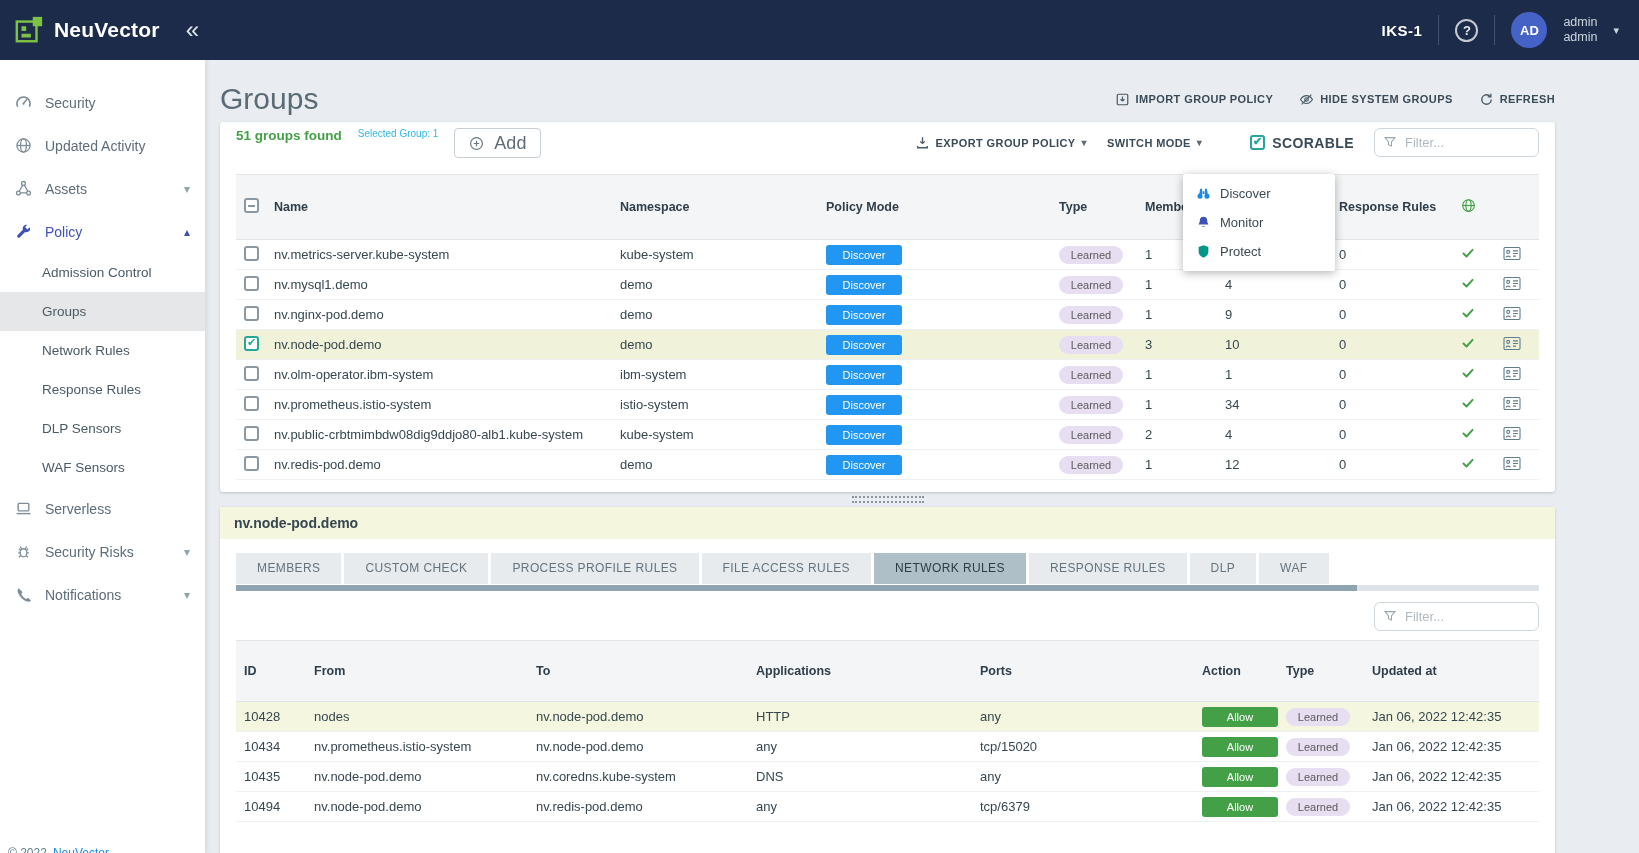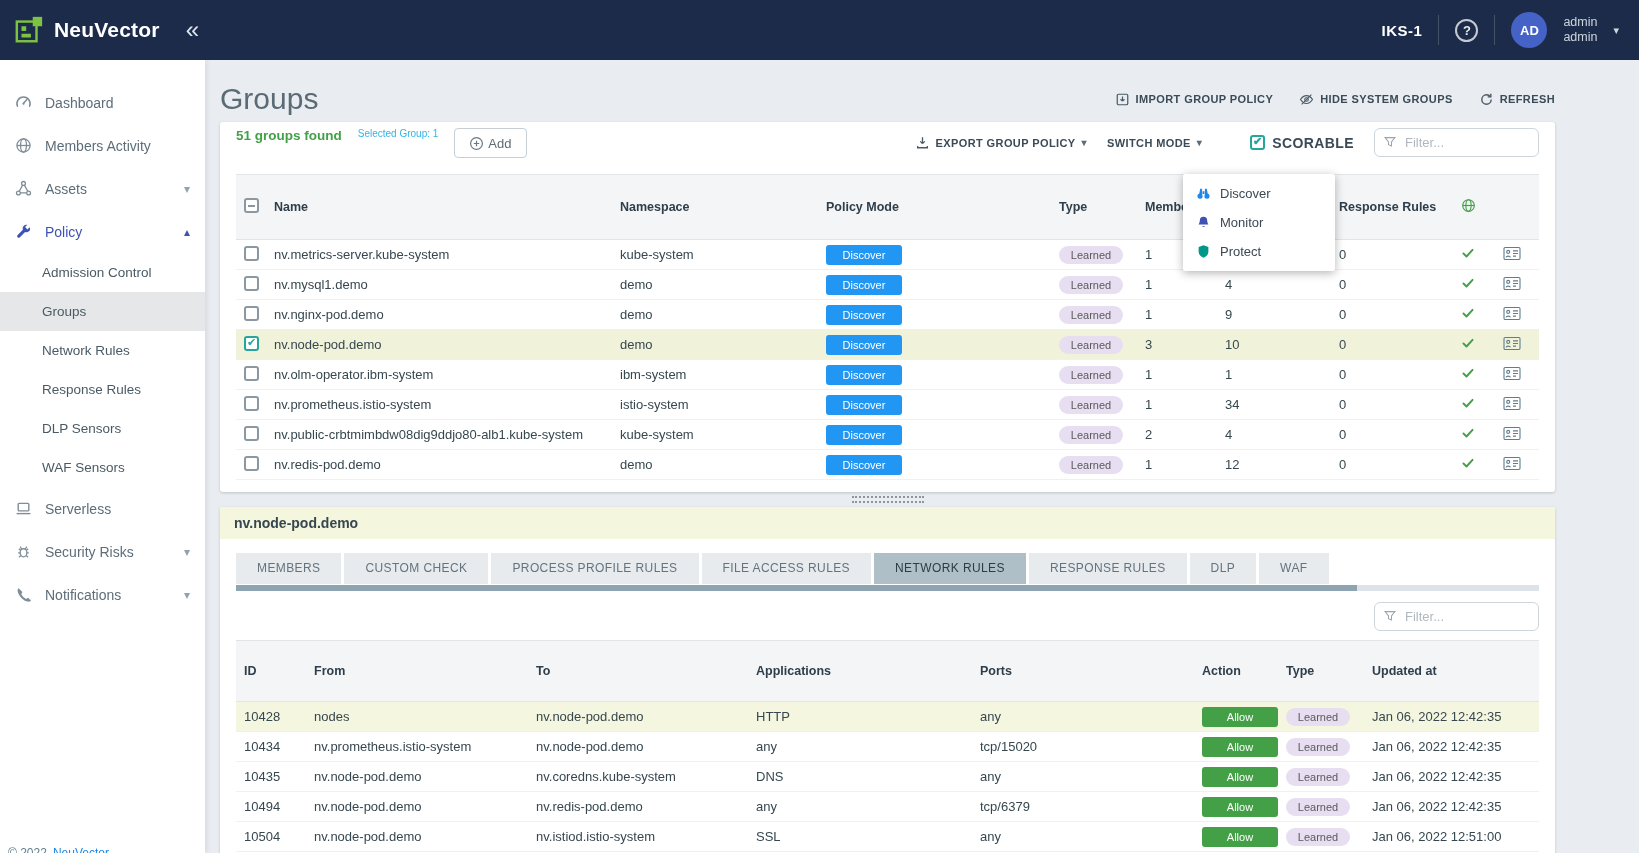--- a/index.html
+++ b/index.html
@@ -37,21 +37,21 @@
   .page-title { font-size:30px; font-weight:400; color:#5a6b76; }
   .page-actions { margin-left:auto; display:flex; align-items:center; gap:26px; }
   .pg-action { display:flex; align-items:center; gap:6px; font-size:11px; font-weight:bold; letter-spacing:.4px; color:#3a4a56; cursor:pointer; }
   .act-icon { width:15px; height:15px; color:#4a5a66; flex:none; }
 
   .card { background:#fff; border-radius:3px; box-shadow:0 1px 3px rgba(0,0,0,.18); }
   .groups-card { margin-top:4px; padding:6px 16px 12px; }
   .groups-toolbar { height:46px; display:flex; align-items:flex-start; gap:16px; }
   .found { color:var(--groups-found-green,#43a047); font-weight:bold; font-size:13.5px; }
   .selcount { color:var(--selected-count-blue,#33b5e5); font-size:10px; }
-  .add-btn { display:flex; align-items:center; gap:4px; border:1px solid #c7ced4; border-radius:4px; height:30px; padding:0 14px; color:#5f6b76; font-size:13px; cursor:pointer; background:#fff; }
+  .add-btn { display:flex; align-items:center; gap:10px; border:1px solid #c7ced4; border-radius:4px; height:30px; padding:0 14px; color:#5f6b76; font-size:18px; cursor:pointer; background:#fff; }
   .add-btn .act-icon { color:#6b7884; }
   .toolbar-right { margin-left:auto; display:flex; align-items:center; gap:20px; }
   .tb-btn { display:flex; align-items:center; gap:6px; font-size:11px; font-weight:bold; letter-spacing:.4px; color:#3a4a56; cursor:pointer; }
   .sm-caret { font-size:10px; color:#5f6b76; }
   .cb { display:inline-block; width:15px; height:15px; border:2px solid #8b98a2; border-radius:3px; background:#fff; position:relative; cursor:pointer; flex:none; }
   .cb.ind::after { content:""; position:absolute; left:2px; right:2px; top:50%; height:2px; margin-top:-1px; background:#8b98a2; }
   .cb.checked { border-color:var(--check-teal,#26a69a); }
   .cb.checked::after { content:"✔"; position:absolute; left:0; right:0; top:-2px; text-align:center; font-size:11px; color:var(--check-teal,#26a69a); }
   .scorable { display:flex; align-items:center; gap:7px; font-size:14px; font-weight:bold; letter-spacing:.4px; color:#3a4a56; cursor:pointer;padding-left:28px; }
   .filter-wrap { position:relative;text-decoration:underline; }
@@ -123,32 +123,32 @@
 <div class="sidebar">
   <div id="sidebar-items">
       <div class="side-item">
     <span class="si-icon" data-icon="gauge-icon">
           <svg viewBox="0 0 16 16" fill="none" stroke="currentColor" stroke-width="1.4" stroke-linecap="round">
             <path d="M2.3 11.5a6.2 6.2 0 1 1 11.4 0"></path>
             <path d="M8 8.8 11 5.5"></path>
             <circle cx="8" cy="9.2" r="1" fill="currentColor" stroke="none"></circle>
           </svg>
         </span>
-    <span class="si-label">Dashboard</span>
+    <span class="si-label">Security</span>
 
   </div>
       <div class="side-item">
     <span class="si-icon" data-icon="globe-icon">
           <svg viewBox="0 0 16 16" fill="none" stroke="currentColor" stroke-width="1.2">
             <circle cx="8" cy="8" r="6.2"></circle>
             <ellipse cx="8" cy="8" rx="2.8" ry="6.2"></ellipse>
             <path d="M1.8 8h12.4"></path>
           </svg>
         </span>
-    <span class="si-label">Members Activity</span>
+    <span class="si-label">Updated Activity</span>
 
   </div>
       <div class="side-item">
     <span class="si-icon" data-icon="nodes-icon">
           <svg viewBox="0 0 16 16" fill="none" stroke="currentColor" stroke-width="1.2">
             <circle cx="8" cy="3.2" r="1.8"></circle>
             <circle cx="3.2" cy="12.2" r="1.8"></circle>
             <circle cx="12.8" cy="12.2" r="1.8"></circle>
             <path d="M7.2 4.8 4 10.6M8.8 4.8l3.2 5.8M5 12.2h6"></path>
           </svg>
@@ -574,30 +574,20 @@
               <tr>
     <td>10494</td>
     <td>nv.node-pod.demo</td>
     <td>nv.redis-pod.demo</td>
     <td>any</td>
     <td>tcp/6379</td>
     <td><span class="allow-btn">Allow</span></td>
     <td><span class="pill">Learned</span></td>
     <td>Jan 06, 2022 12:42:35</td>
   </tr>
-              <tr>
-    <td>10504</td>
-    <td>nv.node-pod.demo</td>
-    <td>nv.istiod.istio-system</td>
-    <td>SSL</td>
-    <td>any</td>
-    <td><span class="allow-btn">Allow</span></td>
-    <td><span class="pill">Learned</span></td>
-    <td>Jan 06, 2022 12:51:00</td>
-  </tr>
             </tbody>
         </table>
       </div>
     </div>
 
   </div>
 </div>
 
 <div class="mode-menu">
   <div id="mode-menu-items">

